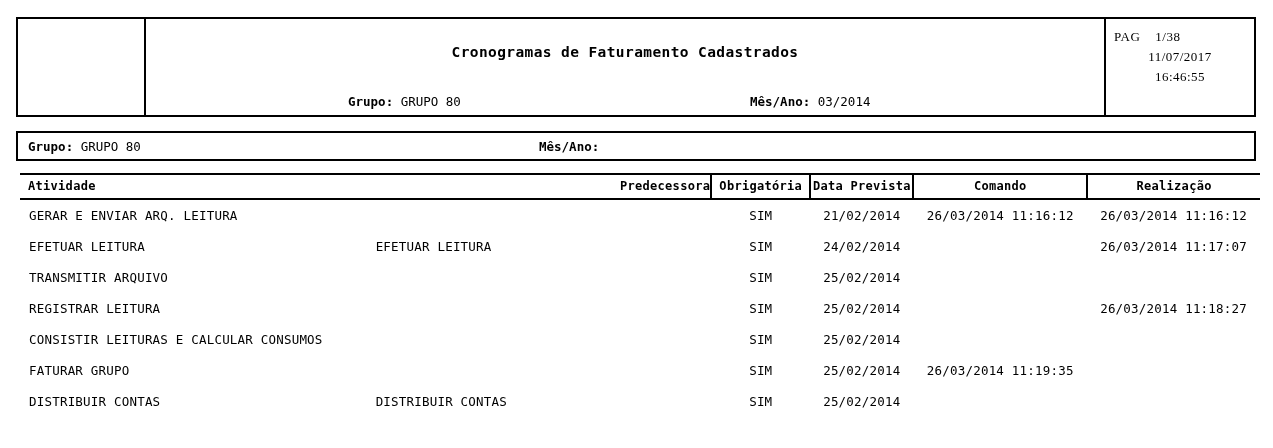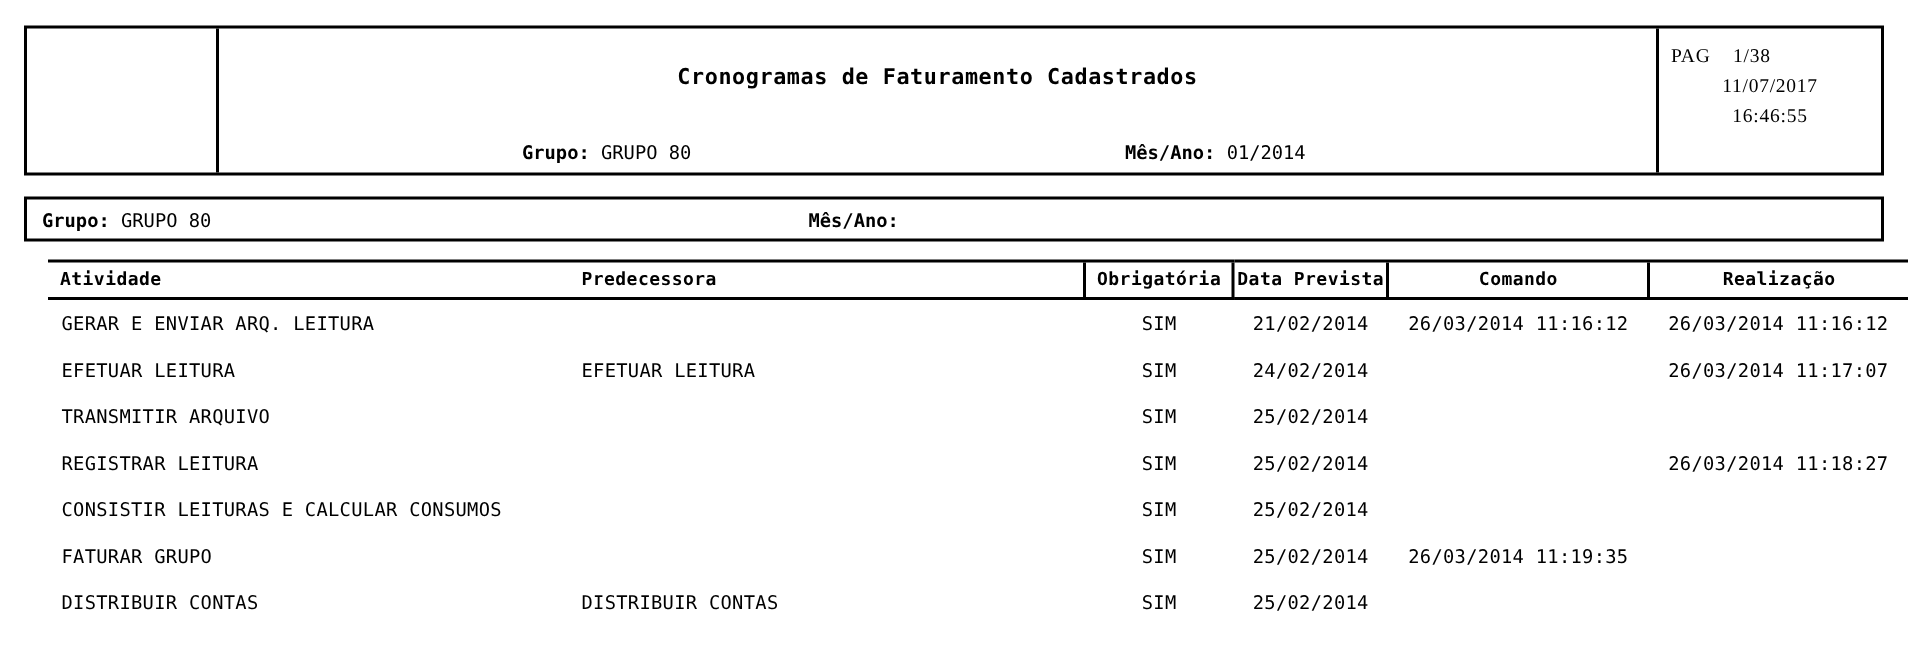--- a/index.html
+++ b/index.html
@@ -111,40 +111,40 @@
   .group-band .gb-mes {
     position: absolute;
     left: 521px;
     top: 6px;
     white-space: nowrap;
   }
 
   
   .tbl {
     position: absolute;
-    left: 32px;
+    left: 20px;
     top: 173px;
     width: 1240px;
     border-collapse: collapse;
     font-size: 12.5px;
     table-layout: fixed;
   }
   .tbl thead th {
     border-top: 2px solid #000;
     border-bottom: 2px solid #000;
     font-weight: bold;
     font-size: 12px;
     padding: 4px 0 5px 0;
     height: 19px;
     box-sizing: border-box;
     letter-spacing: 0.3px;
   }
   .tbl thead th.sep { border-left: 2px solid #000; }
   .th-atividade   { width: 344px; text-align: left;  padding-left: 8px !important; }
-  .th-predecessora{ width: 340px; text-align: left;  padding-left: 8px !important; }
+  .th-predecessora{ width: 340px; text-align: right;  padding-left: 8px !important; }
   .th-obrig       { width: 98px; text-align: center; }
   .th-dataprev    { width: 102px; text-align: center; margin-left: 35px; }
   .th-comando     { width: 172px; text-align: center; }
   .th-realizacao  { width: 171px; text-align: center; }
 
   .tbl tbody td {
     padding: 0;
     height: 31px;
     vertical-align: middle;
     font-size: 12.5px;
@@ -167,21 +167,21 @@
     <div class="hdr-cell-left"></div>
     <div class="hdr-cell-mid">
       <div class="hdr-title">Cronogramas de Faturamento Cadastrados</div>
       <div class="hdr-sub">
         <span class="grp">
           <span class="lbl-bold">Grupo:</span>
           <span class="val-norm">GRUPO 80</span>
         </span>
         <span class="mes">
           <span class="lbl-bold">Mês/Ano:</span>
-          <span class="val-norm">01/2014</span>
+          <span class="val-norm">03/2014</span>
         </span>
       </div>
     </div>
     <div class="hdr-cell-right">
       <div class="pag-line">PAG    1/38</div>
       <div class="date-line">11/07/2017</div>
       <div class="time-line">16:46:55</div>
     </div>
   </div>
 

